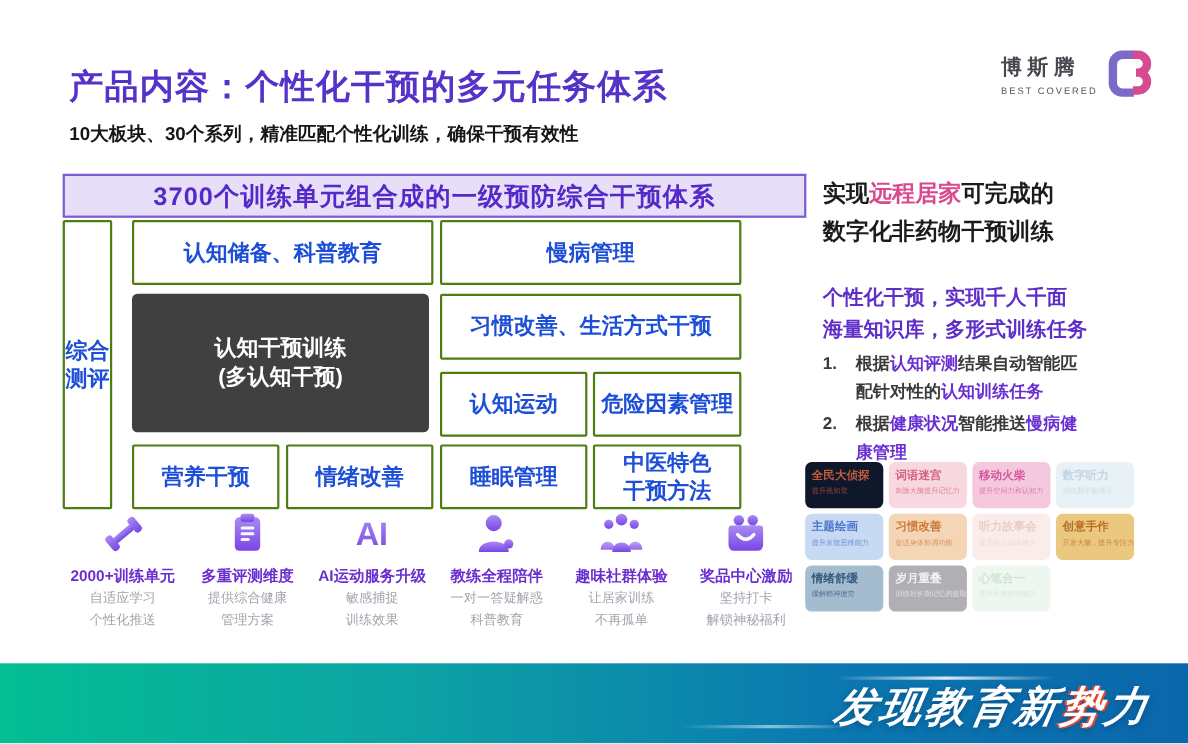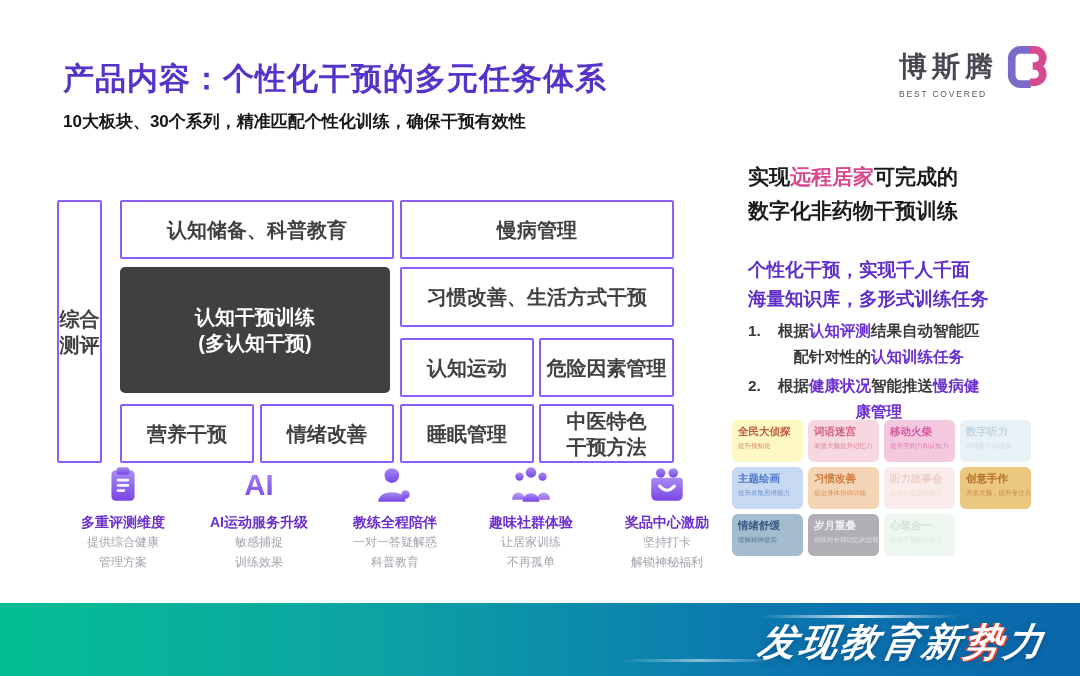--- a/index.html
+++ b/index.html
@@ -5,53 +5,53 @@
   html,body{margin:0;padding:0;}
   .stage{position:relative;width:1080px;height:676px;background:#ffffff;overflow:hidden;
          font-family:"Liberation Sans",sans-serif;}
   .preline{white-space:pre-line;}
 
   
   .page-title{position:absolute;left:63px;top:58px;font-size:31px;font-weight:900;color:#5633c8;letter-spacing:1px;}
   .page-subtitle{position:absolute;left:63px;top:110px;font-size:17px;font-weight:800;color:#161616;}
   .logo{position:absolute;right:32px;top:44px;display:flex;align-items:flex-start;gap:8px;}
   .logo-text{text-align:left;margin-top:4px;}
-  .logo-name{font-size:28px;font-weight:700;color:#474750;letter-spacing:5px;}
+  .logo-name{font-size:19px;font-weight:700;color:#474750;letter-spacing:5px;}
   .logo-tagline{font-size:8.5px;color:#55555e;letter-spacing:1.8px;margin-top:3px;}
 
   
   .banner{position:absolute;left:57px;top:158px;width:672px;height:36px;background:#e7dff8;
           border:2px solid #7c5cd6;display:flex;align-items:center;justify-content:center;}
   .banner-text{font-size:23px;font-weight:900;color:#5429c8;letter-spacing:1px;}
 
   
-  .dbox{position:absolute;background:#fff;border:2px solid #8b5cf6;border-radius:2px;
+  .dbox{position:absolute;background:#fff;border:2px solid #4d7c0f;border-radius:2px;
         display:flex;align-items:center;justify-content:center;text-align:center;
-        color:#404040;font-weight:800;font-size:20px;line-height:1.3;}
+        color:#1d4ed8;font-weight:800;font-size:20px;line-height:1.3;}
   .dbox.fill{background:#404040;border:none;border-radius:5px;color:#ffffff;}
   .b-assess{left:57px;top:200px;width:41px;height:259px;}
   .b-reserve{left:120px;top:200px;width:270px;height:55px;}
   .b-chronic{left:400px;top:200px;width:270px;height:55px;}
   .b-cogtrain{left:120px;top:267px;width:270px;height:126px;}
   .b-habit{left:400px;top:267px;width:270px;height:56px;}
   .b-cogsport{left:400px;top:338px;width:130px;height:55px;}
   .b-risk{left:539px;top:338px;width:131px;height:55px;}
   .b-nutrition{left:120px;top:404px;width:130px;height:55px;}
   .b-emotion{left:260px;top:404px;width:130px;height:55px;}
   .b-sleep{left:400px;top:404px;width:130px;height:55px;}
   .b-tcm{left:539px;top:404px;width:131px;height:55px;}
   .b-companion{left:679px;top:200px;width:47px;height:259px;}
 
   
   .rp-head{position:absolute;left:748px;top:160px;font-size:21px;font-weight:900;color:#1b1b1b;line-height:34px;}
   .rp-sub{position:absolute;left:748px;top:255px;font-size:18.5px;font-weight:900;color:#5f2ec8;line-height:29px;}
   .rp-list{position:absolute;left:748px;top:318px;}
   .list-row{display:flex;margin-bottom:3px;}
   .list-num{width:30px;font-size:15.5px;font-weight:700;color:#3a3a3a;line-height:26px;}
-  .list-lines{font-size:15.5px;font-weight:700;color:#3a3a3a;line-height:26px;text-align:center;}
+  .list-lines{font-size:15.5px;font-weight:700;color:#3a3a3a;line-height:26px;}
 
   
   .card-grid{position:absolute;left:732px;top:420px;width:305px;display:grid;
              grid-template-columns:repeat(4,71px);grid-auto-rows:42px;column-gap:5px;row-gap:5px;}
   .card{border-radius:6px;padding:5px 6px;box-sizing:border-box;overflow:hidden;}
   .card.dim{opacity:.55;}
   .card-title{font-size:10.5px;font-weight:800;white-space:nowrap;}
   .card-sub{font-size:6.5px;margin-top:3px;opacity:.72;white-space:nowrap;}
 
   
@@ -98,20 +98,23 @@
       <div class="logo-tagline">BEST COVERED</div>
     </div>
     <span>
       <svg width="42" height="46" viewBox="0 0 44 48">
         <path d="M26 6 H15 a9 9 0 0 0 -9 9 v18 a9 9 0 0 0 9 9 h11" stroke="#7c6ac8" stroke-width="8" fill="none"></path>
         <path d="M25 6 h5 a8.5 8.5 0 0 1 0 17 h-2 h2 a8.5 8.5 0 0 1 0 17 h-5" stroke="#d64b90" stroke-width="8" fill="none"></path>
       </svg>
     </span>
   </div>
 
+  <div class="banner">
+    <span class="banner-text">3700个训练单元组合成的一级预防综合干预体系</span>
+  </div>
 
   <div class="dbox b-assess preline">综合
 测评</div>
   <div class="dbox b-reserve">认知储备、科普教育</div>
   <div class="dbox b-chronic">慢病管理</div>
   <div class="dbox fill b-cogtrain preline">认知干预训练
 (多认知干预)</div>
   <div class="dbox b-habit">习惯改善、生活方式干预</div>
   <div class="dbox b-cogsport">认知运动</div>
   <div class="dbox b-risk">危险因素管理</div>
@@ -142,21 +145,21 @@
       <div class="list-row">
         <span class="list-num">2.</span>
         <div class="list-lines">
           <div><span>根据</span><span style="color: rgb(106, 47, 210);">健康状况</span><span>智能推送</span><span style="color: rgb(106, 47, 210);">慢病健</span></div>
           <div><span style="color: rgb(106, 47, 210);">康管理</span></div>
         </div>
       </div>
     </div>
 
   <div class="card-grid">
-      <div class="card" style="background: #fef9c3;">
+      <div class="card" style="background: #0f172a;">
         <div class="card-title" style="color: rgb(191, 90, 62);">全民大侦探</div>
         <div class="card-sub" style="color: rgb(191, 90, 62);">提升视知觉</div>
       </div>
       <div class="card" style="background: rgb(248, 216, 224);">
         <div class="card-title" style="color: rgb(212, 96, 126);">词语迷宫</div>
         <div class="card-sub" style="color: rgb(212, 96, 126);">刺激大脑提升记忆力</div>
       </div>
       <div class="card" style="background: rgb(245, 201, 221);">
         <div class="card-title" style="color: rgb(212, 86, 160);">移动火柴</div>
         <div class="card-sub" style="color: rgb(212, 86, 160);">提升空间力和认知力</div>
@@ -189,20 +192,27 @@
         <div class="card-title" style="color: rgb(240, 240, 244);">岁月重叠</div>
         <div class="card-sub" style="color: rgb(240, 240, 244);">训练对长期记忆的提取</div>
       </div>
       <div class="card dim" style="background: rgb(224, 240, 227);">
         <div class="card-title" style="color: rgb(169, 206, 179);">心笔合一</div>
         <div class="card-sub" style="color: rgb(169, 206, 179);">提升手脑协调能力</div>
       </div>
     </div>
 
   <div class="feature-row">
+      <div class="feature"><span class="feature-icon"><svg width="42" height="42" viewBox="0 0 40 40">
+            <g transform="rotate(-40 20 20)" fill="url(#pgrad)">
+              <rect x="4" y="13" width="7" height="15" rx="3"></rect>
+              <rect x="29" y="13" width="7" height="15" rx="3"></rect>
+              <rect x="10" y="17.5" width="20" height="6" rx="2"></rect>
+            </g>
+          </svg></span><div class="feature-title">2000+训练单元</div><div class="feature-line">自适应学习</div><div class="feature-line">个性化推送</div></div>
       <div class="feature"><span class="feature-icon"><svg width="42" height="42" viewBox="0 0 40 40">
             <g fill="url(#pgrad)">
               <rect x="9" y="6" width="22" height="29" rx="4"></rect>
               <rect x="14" y="3" width="12" height="7" rx="2.5"></rect>
             </g>
             <g fill="#fff" opacity=".95">
               <rect x="14" y="14" width="12" height="2.6" rx="1.3"></rect>
               <rect x="14" y="19" width="12" height="2.6" rx="1.3"></rect>
               <rect x="14" y="24" width="8" height="2.6" rx="1.3"></rect>
             </g>

